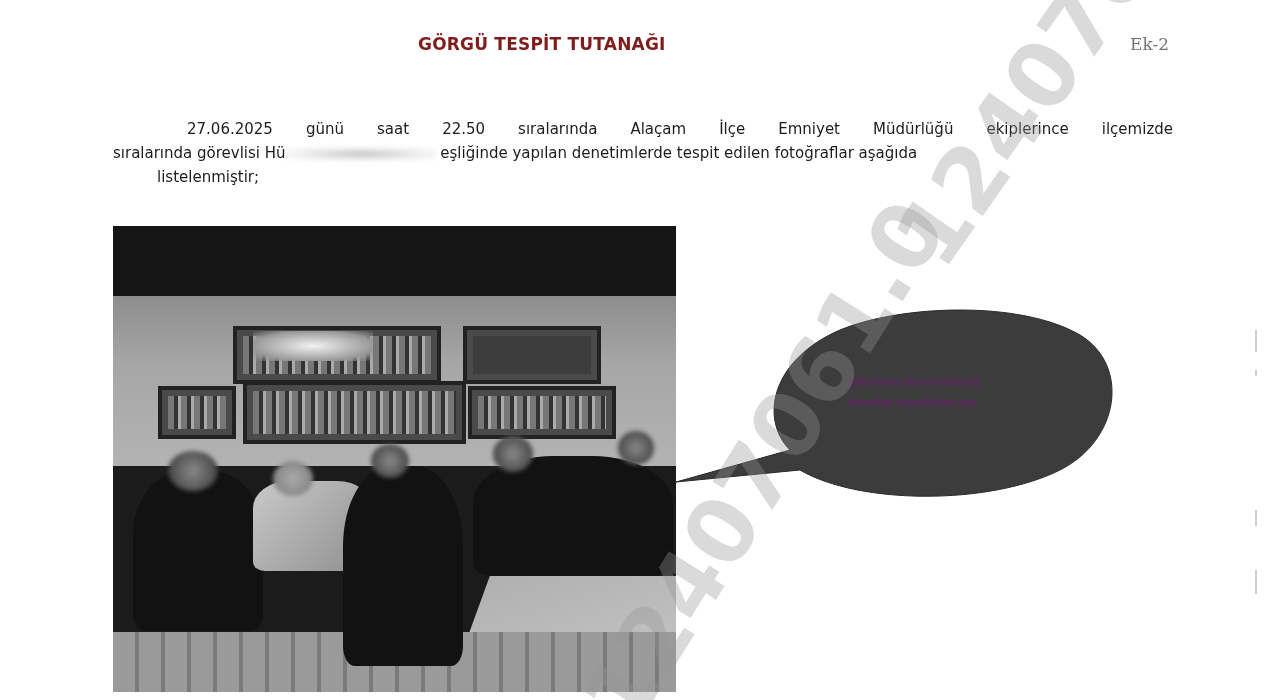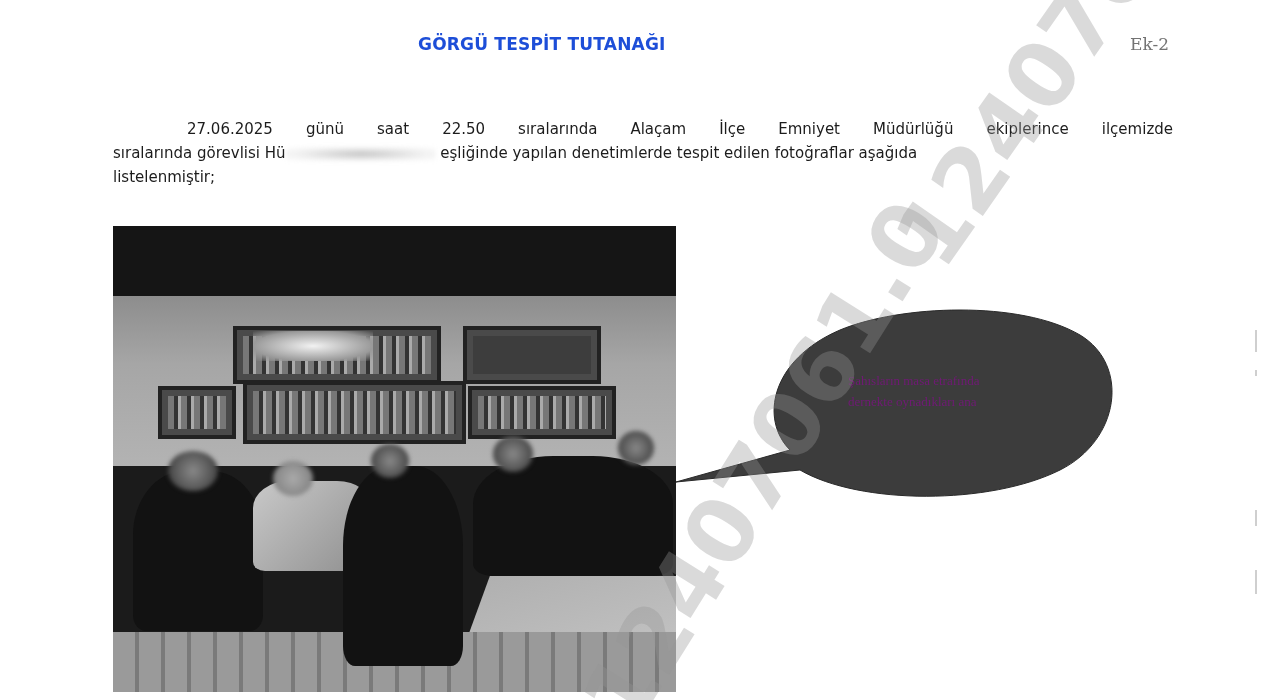--- a/index.html
+++ b/index.html
@@ -5,34 +5,34 @@
   html, body { margin: 0; padding: 0; }
   body {
     width: 1280px; height: 700px; overflow: hidden;
     background: #ffffff; position: relative;
     font-family: "DejaVu Sans", sans-serif; color: #1a1a1a;
   }
   .page { position: absolute; inset: 0; }
   .title {
     position: absolute; left: 418px; top: 34px;
     font-family: "DejaVu Sans", sans-serif; font-weight: bold;
-    font-size: 17px; letter-spacing: 0.2px; color: #1d4ed8;
+    font-size: 17px; letter-spacing: 0.2px; color: #7f1d1d;
   }
   .annex {
     position: absolute; left: 1130px; top: 34px;
     font-family: "DejaVu Serif", serif; font-size: 17px; color: #737373;
   }
   .para {
     position: absolute; left: 113px; top: 117px; width: 1060px;
     font-family: "DejaVu Sans", sans-serif; font-size: 15px; line-height: 24px;
     color: #1c1c1c;
   }
   .para .line { display: block; text-align: justify; text-align-last: justify; white-space: nowrap; }
   .para .line.first { padding-left: 74px; }
-  .para .line.last { text-align-last: left; }
+  .para .line.last { text-align-last: left; margin-left: 44px; }
   .redacted {
     display: inline-block; width: 150px; height: 14px; vertical-align: middle;
     background: radial-gradient(ellipse at center, rgba(150,150,150,0.55) 0%, rgba(200,200,200,0.25) 60%, rgba(255,255,255,0) 100%);
     filter: blur(2px);
   }
   .photo {
     position: absolute; left: 113px; top: 226px; width: 563px; height: 466px;
     background: #1b1b1b; overflow: hidden;
   }
   .photo .ceiling { position: absolute; left: 0; top: 0; width: 100%; height: 70px; background: #151515; }

